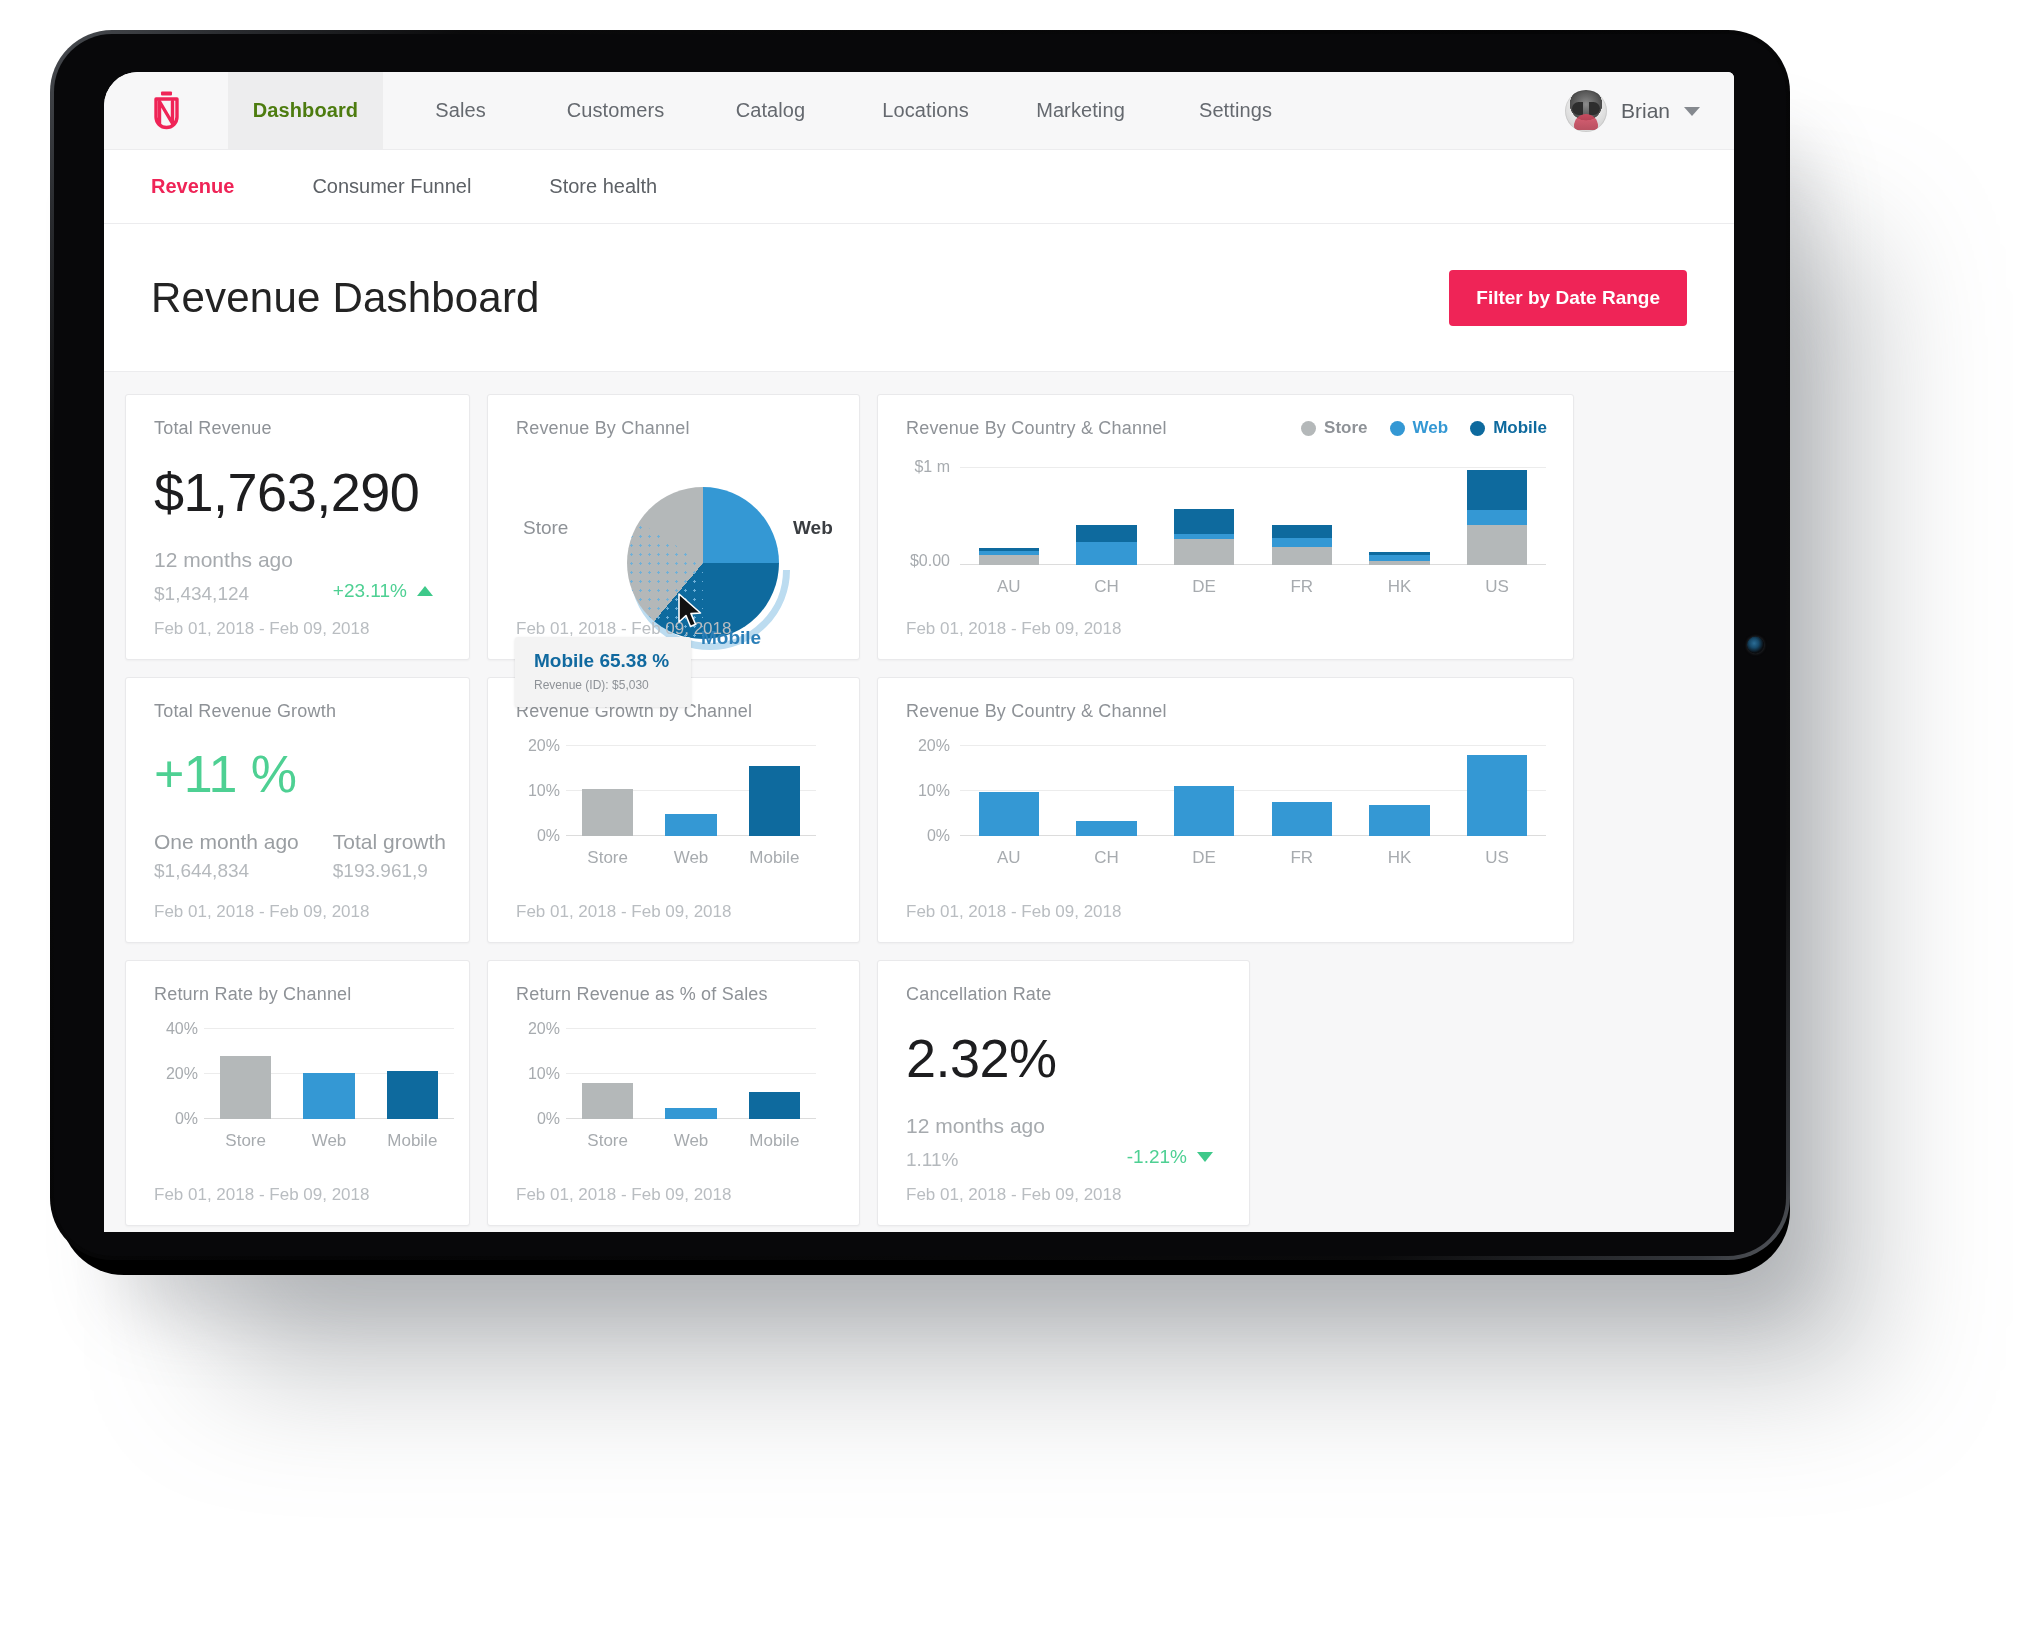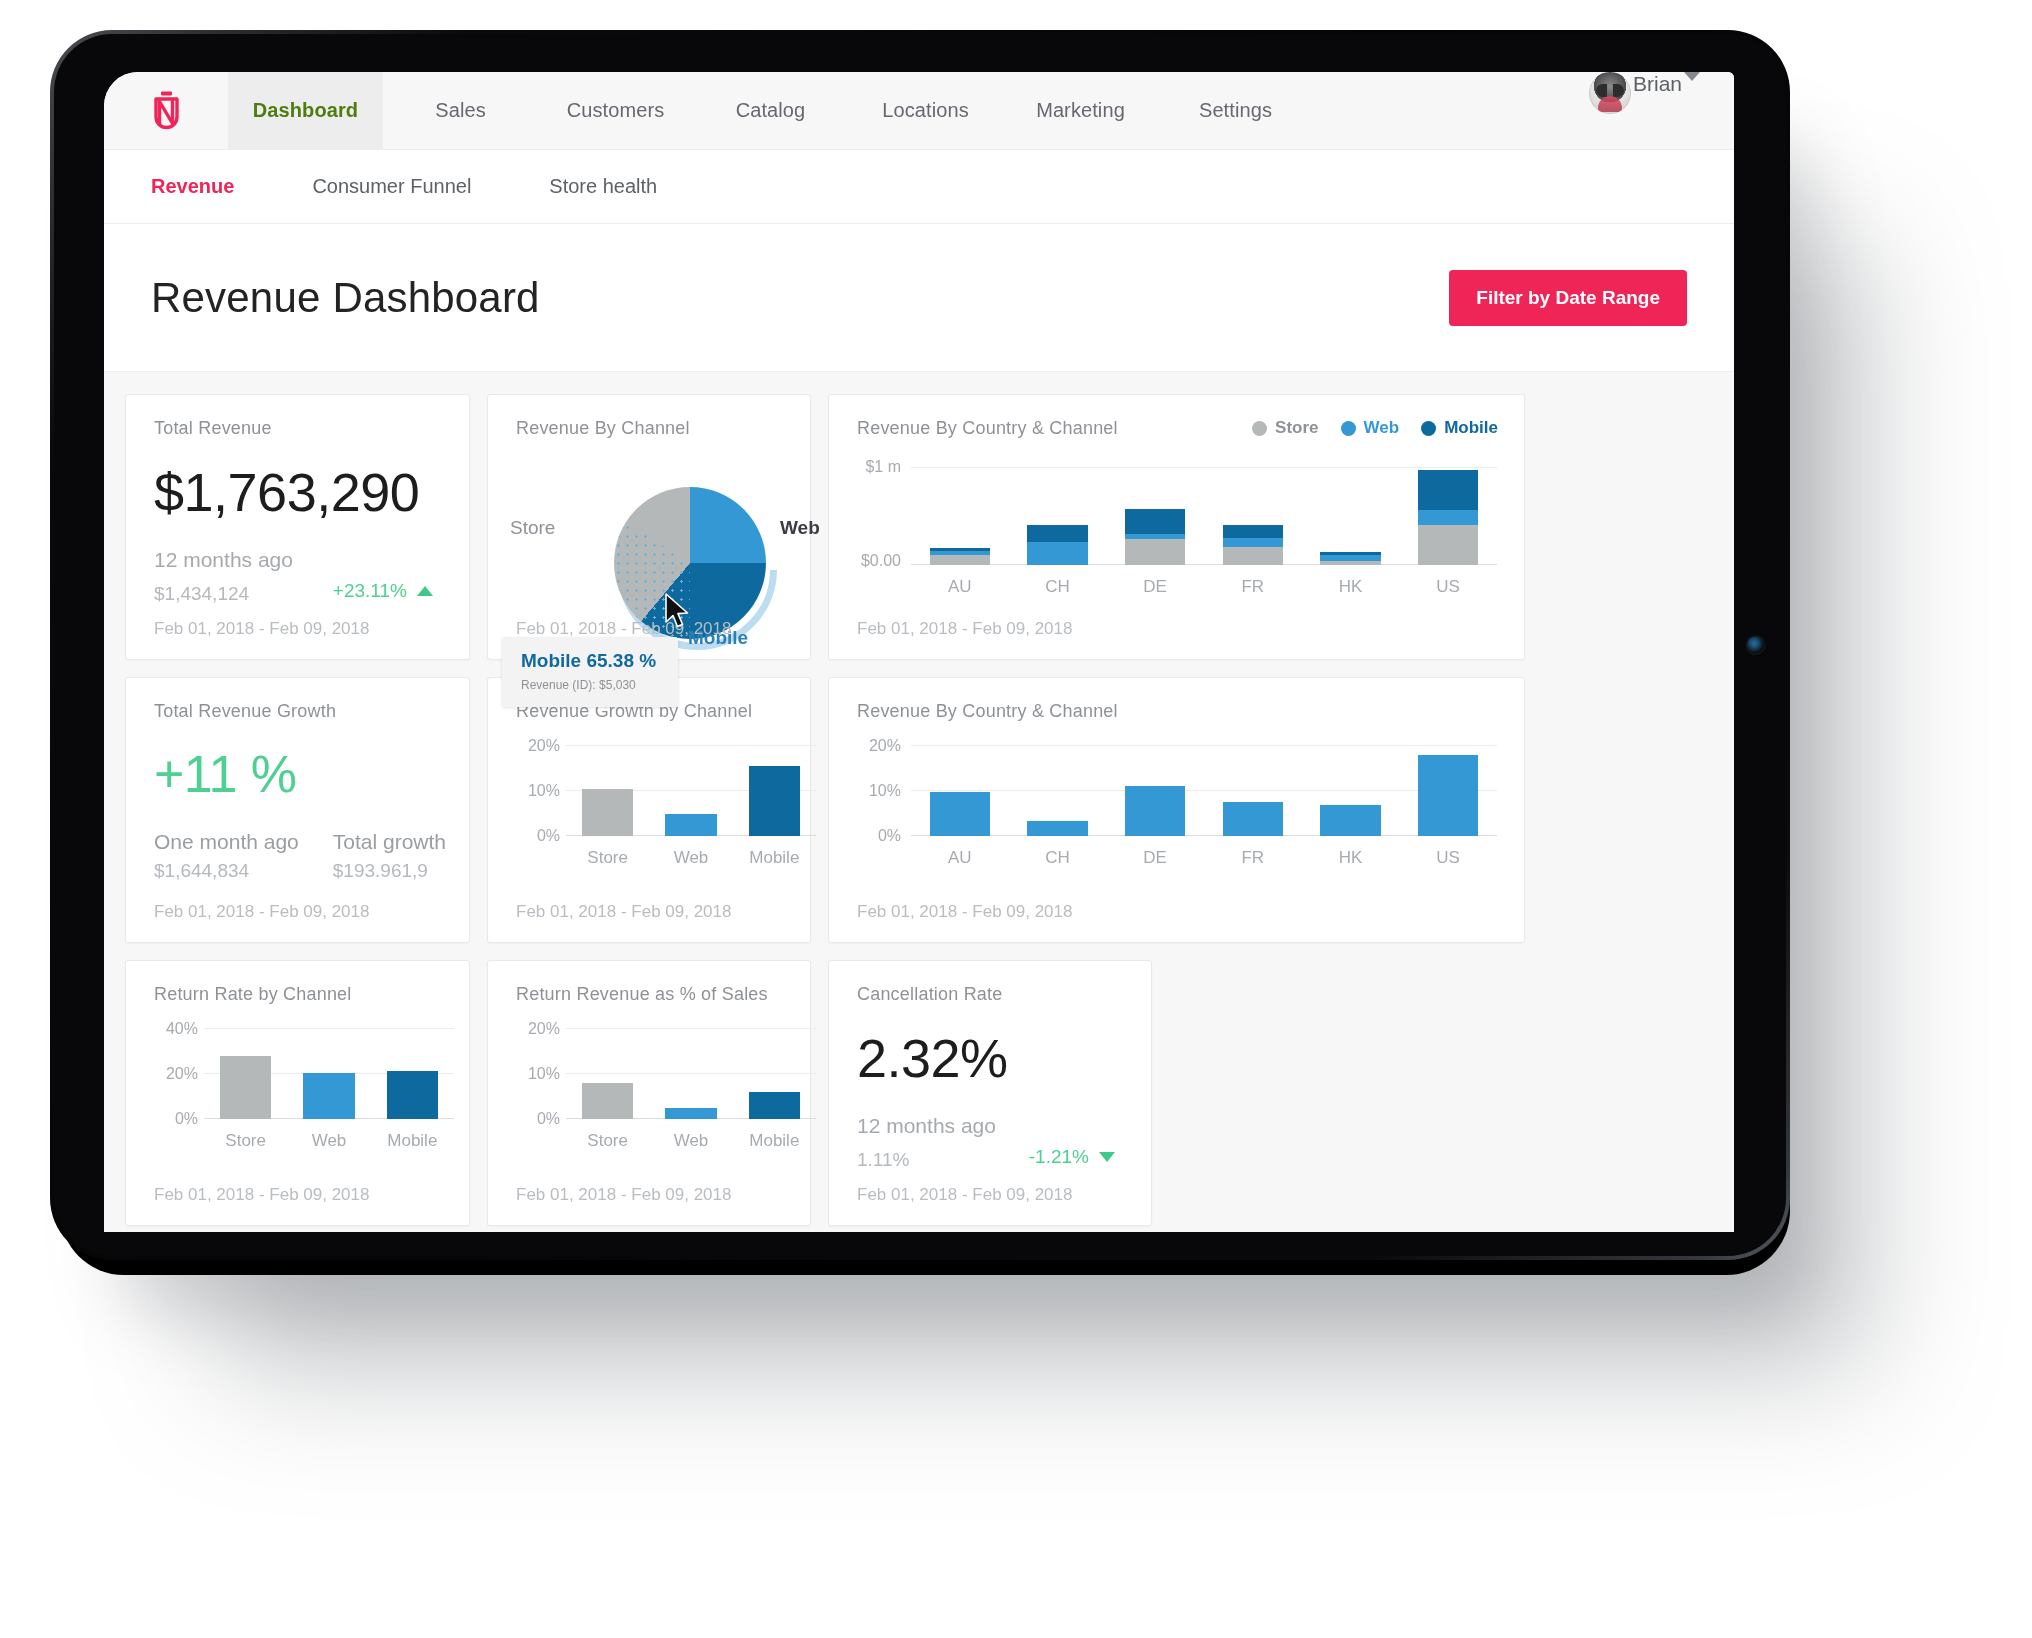--- a/index.html
+++ b/index.html
@@ -67,21 +67,21 @@
     font-size: 20px;
     color: #65696f;
     padding: 0 6px;
     width: 155px;
     letter-spacing: .1px;
     cursor: pointer;
   }
   .navtab.active { background: #ededee; color: #4d7c0f; font-weight: 600; }
   #user-area {
     position: absolute; right: 34px; top: 0; height: 78px;
-    display: flex; align-items: flex-start; gap: 2px;
+    display: flex; align-items: center; gap: 14px;
   }
   #avatar {
     width: 42px; height: 42px; border-radius: 50%;
     background: radial-gradient(circle at 50% 34%, #8c8c8c 0%, #6b6b6b 22%, #4a4a4a 46%, #e6e6e6 47%, #d8d8d8 70%, #f2f2f2 100%);
     position: relative; overflow: hidden;
     box-shadow: inset 0 0 0 1px rgba(0,0,0,.08);
   }
   #avatar::before {
     content:""; position:absolute; left:7px; top:12px; width:28px; height:13px;
     border-radius: 7px;
@@ -138,21 +138,21 @@
   }
   .grid { display: flex; flex-wrap: wrap; gap: 17px; }
   .card {
     background: #fff;
     border: 1px solid #e9e9eb;
     border-radius: 3px;
     box-shadow: 0 1px 2px rgba(0,0,0,.035);
     position: relative;
   }
   .c-sm { width: 345px; }
-  .c-md { width: 324px; }
+  .c-md { width: 373px; }
   .c-lg { width: 697px; }
   .h-row { height: 266px; }
   .card-title {
     font-size: 18px; color: #8e9297; font-weight: 500;
     padding: 23px 0 0 28px; letter-spacing: .2px;
   }
   .big-value { font-size: 54px; color: #1d1d1f; padding: 22px 0 0 28px; letter-spacing: -0.5px; }
   .big-value.green { color: #4ed093; font-size: 52px; }
   .kpi-cols { display: flex; padding: 26px 0 0 28px; gap: 34px; }
   .kpi-label { font-size: 21px; color: #a6aaae; }

